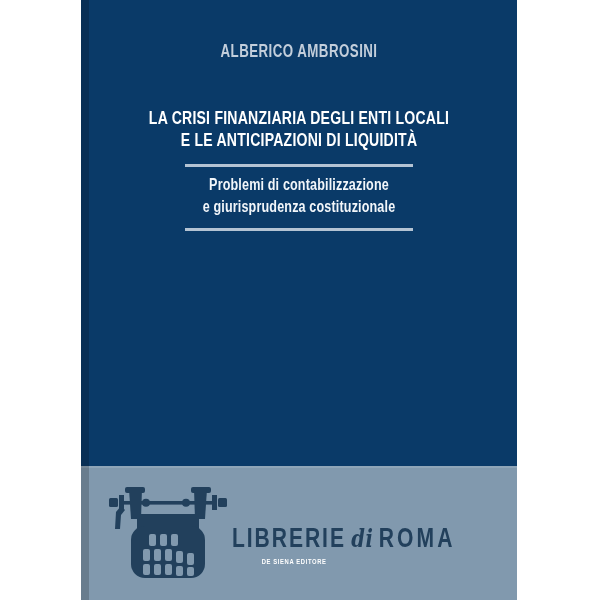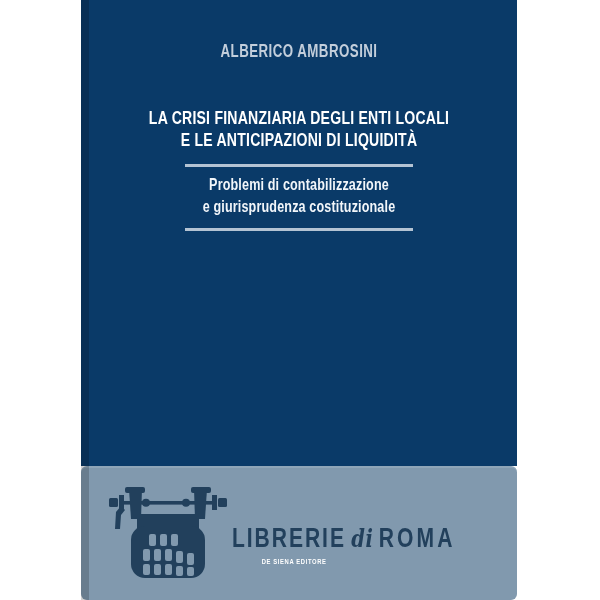--- a/index.html
+++ b/index.html
@@ -64,21 +64,20 @@
     color:var(--subtitle-text,#f2f6fa);
     font-size:17px;font-weight:bold;line-height:22px;
     letter-spacing:0.2px;
     transform:scaleX(0.74);transform-origin:center top;
     white-space:nowrap;
   }
   .band{
     position:absolute;left:0;top:466px;width:436px;height:134px;
     background:var(--band-gray,#8199ae);
     border-top:2px solid var(--band-divider,#8fa5b8);
-    border-radius:6px;
   }
   .typewriter{
     position:absolute;left:26px;top:16px;width:122px;height:96px;
   }
   .brand{
     position:absolute;left:151px;top:56px;
     color:var(--logo-navy,#22405c);
     line-height:28px;white-space:nowrap;
     transform:scaleX(0.78);transform-origin:left top;
   }

